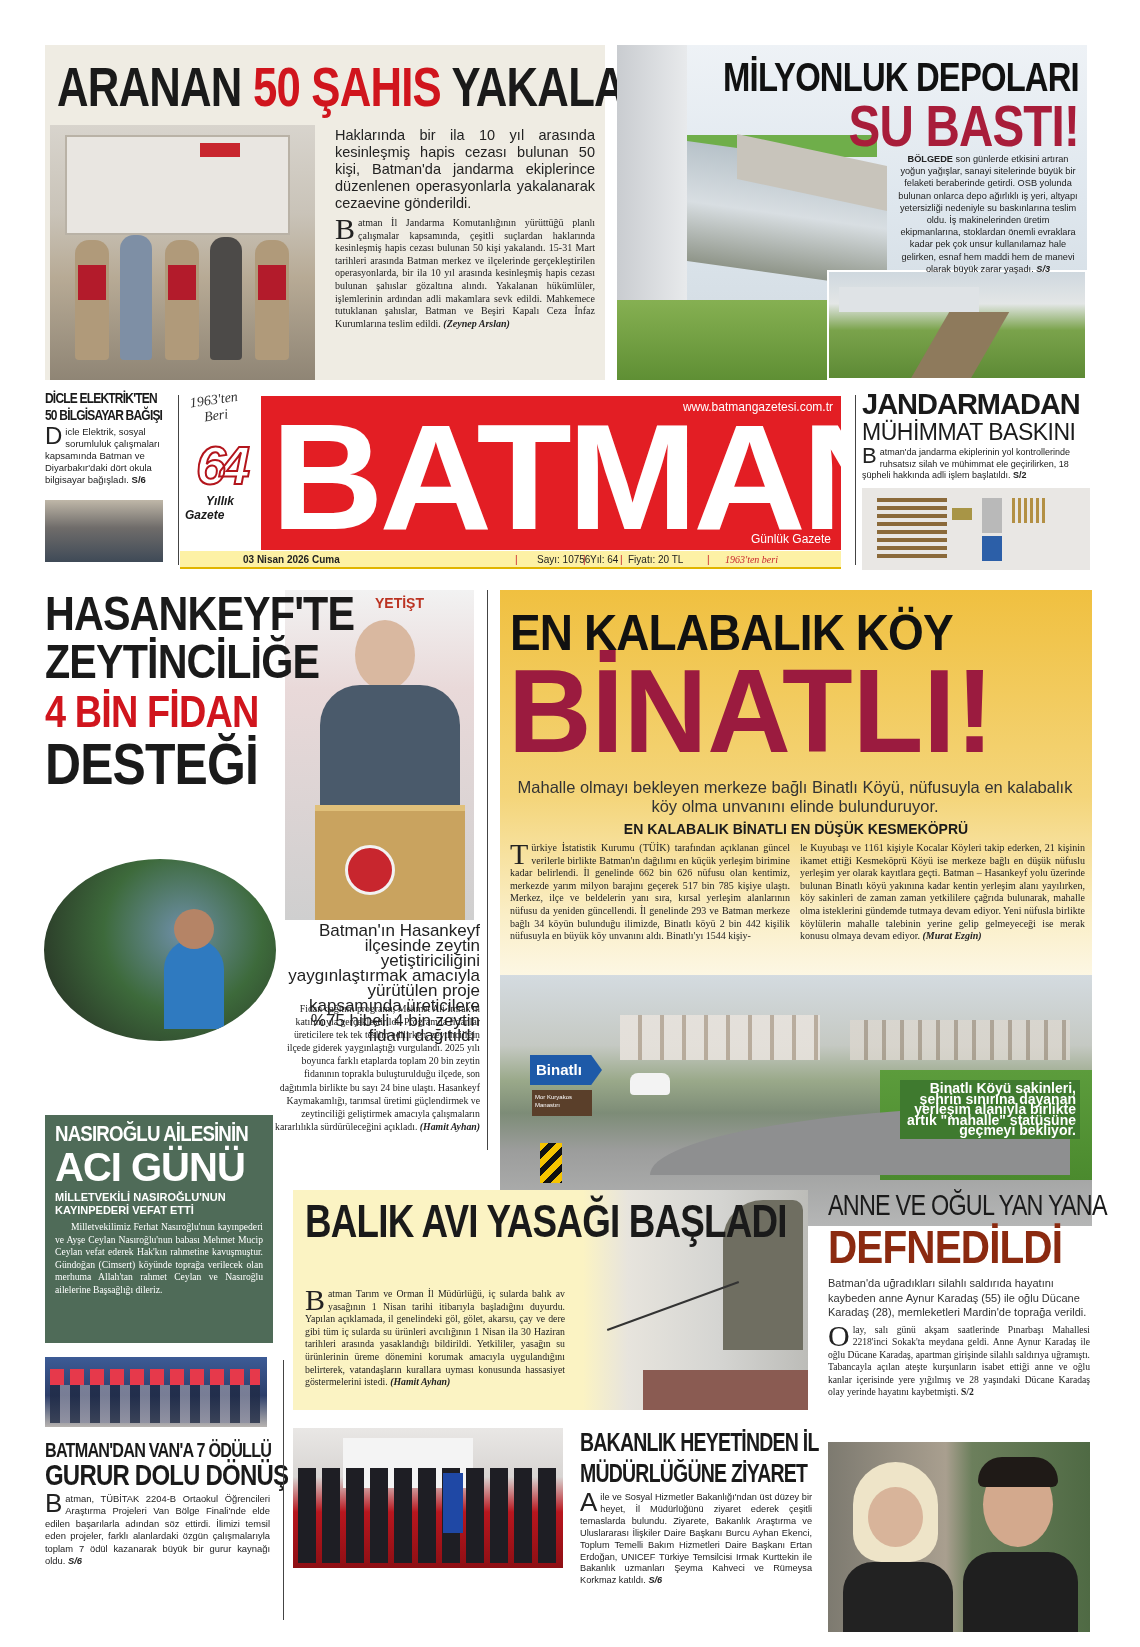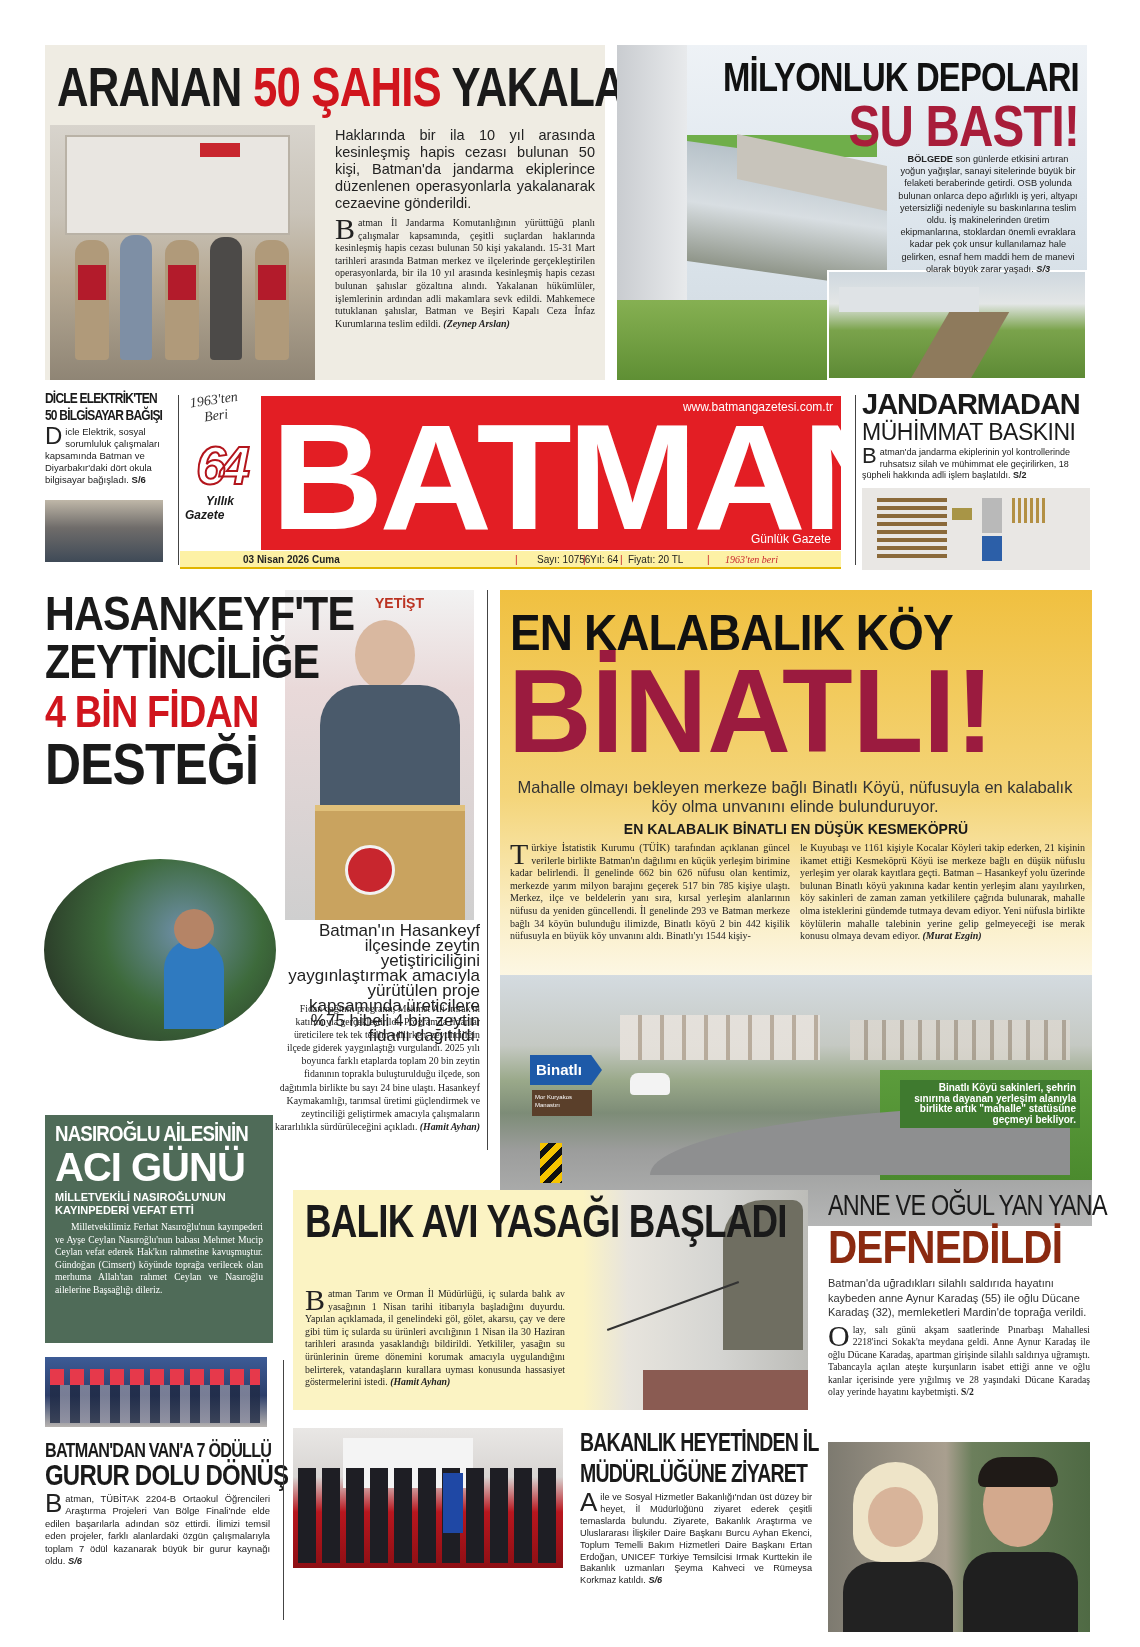--- a/index.html
+++ b/index.html
@@ -152,21 +152,21 @@
     <div class="abs" style="left:380px;top:95px;width:212px;height:110px;background:linear-gradient(180deg,#5c9c3c,#4b8a2e);"></div>
     <div class="abs" style="left:150px;top:130px;width:420px;height:70px;background:#8e8f90;border-radius:100% 0 0 0;"></div>
     <div class="abs" style="left:40px;top:168px;width:22px;height:40px;background:repeating-linear-gradient(135deg,#f6c400 0 6px,#111 6px 12px);"></div>
     <div class="abs sans" style="left:30px;top:80px;width:72px;height:30px;background:#1e5aa8;color:#fff;font-weight:700;font-size:15px;line-height:30px;padding-left:6px;clip-path:polygon(0 0,85% 0,100% 50%,85% 100%,0 100%);">
       <span>Binatlı</span>
     </div>
     <div class="abs sans" style="left:32px;top:115px;width:60px;height:26px;background:#5a3f2a;color:#fff;font-size:6px;line-height:8px;padding:3px;">
       <span>Mor Kuryakos Manastırı</span>
     </div>
     <div class="abs" style="left:130px;top:98px;width:40px;height:22px;background:#f3f3f3;border-radius:8px 8px 4px 4px;"></div>
-    <div class="abs sans" style="left:400px;top:105px;width:180px;background:#3f7a2f;color:#fff;font-size:10px;line-height:10.5px;font-weight:700;text-align:right;padding:3px 4px;">
+    <div class="abs sans" style="left:400px;top:105px;width:180px;background:#3f7a2f;color:#fff;font-size:14px;line-height:10.5px;font-weight:700;text-align:right;padding:3px 4px;">
       <span>Binatlı Köyü sakinleri, şehrin sınırına dayanan yerleşim alanıyla birlikte artık "mahalle" statüsüne geçmeyi bekliyor.</span>
     </div>
   </div>
 </div>
 
 <div class="abs" style="left:45px;top:1115px;width:228px;height:228px;background:#4f6b58;color:#fff;padding:8px 10px;">
   <div class="head cond" style="font-size:22px;white-space:nowrap;transform:scaleX(0.85);transform-origin:left top;">NASIROĞLU AİLESİNİN</div>
   <div class="head" style="font-size:40px;white-space:nowrap;margin-top:2px;">ACI GÜNÜ</div>
   <div class="sans" style="font-weight:700;font-size:11px;line-height:13px;margin-top:4px;">MİLLETVEKİLİ NASIROĞLU'NUN KAYINPEDERİ VEFAT ETTİ</div>
   <div class="serif" style="font-size:9.6px;line-height:12.6px;text-align:justify;margin-top:4px;text-indent:16px;">Milletvekilimiz Ferhat Nasıroğlu'nun kayınpederi ve Ayşe Ceylan Nasıroğlu'nun babası Mehmet Mucip Ceylan vefat ederek Hak'kın rahmetine kavuşmuştur. Gündoğan (Cimsert) köyünde toprağa verilecek olan merhuma Allah'tan rahmet Ceylan ve Nasıroğlu ailelerine Başsağlığı dileriz.</div>
@@ -180,21 +180,21 @@
   </div>
   <div class="abs head cond" style="left:12px;top:8px;font-size:46px;white-space:nowrap;transform:scaleX(0.8);transform-origin:left top;">BALIK AVI YASAĞI BAŞLADI</div>
   <div class="abs body-serif" style="left:12px;top:98px;width:260px;font-size:9.8px;line-height:12.6px;">
     <span class="dropcap">B</span><span>atman Tarım ve Orman İl Müdürlüğü, iç sularda balık av yasağının 1 Nisan tarihi itibarıyla başladığını duyurdu. Yapılan açıklamada, il genelindeki göl, gölet, akarsu, çay ve dere gibi tüm iç sularda su ürünleri avcılığının 1 Nisan ila 30 Haziran tarihleri arasında yasaklandığı bildirildi. Yetkililer, yasağın su ürünlerinin üreme dönemini korumak amacıyla uygulandığını belirterek, vatandaşların kurallara uyması konusunda hassasiyet göstermelerini istedi.</span> <span class="byline">(Hamit Ayhan)</span>
   </div>
 </div>
 
 <div class="abs" style="left:828px;top:1190px;width:262px;height:445px;">
   <div class="head cond" style="font-size:30px;white-space:nowrap;font-weight:400;transform:scaleX(0.78);transform-origin:left top;">ANNE VE OĞUL YAN YANA</div>
   <div class="head" style="font-size:46px;color:#8b2a10;white-space:nowrap;margin-top:4px;transform:scaleX(0.88);transform-origin:left top;">DEFNEDİLDİ</div>
-  <div class="sans" style="font-size:11px;line-height:14.5px;margin-top:6px;color:#333;">Batman'da uğradıkları silahlı saldırıda hayatını kaybeden anne Aynur Karadaş (55) ile oğlu Dücane Karadaş (32), memleketleri Mardin'de toprağa verildi.</div>
+  <div class="sans" style="font-size:11px;line-height:14.5px;margin-top:6px;color:#333;">Batman'da uğradıkları silahlı saldırıda hayatını kaybeden anne Aynur Karadaş (55) ile oğlu Dücane Karadaş (28), memleketleri Mardin'de toprağa verildi.</div>
   <div class="body-serif" style="font-size:9.6px;line-height:12.5px;margin-top:4px;">
     <span class="dropcap">O</span><span>lay, salı günü akşam saatlerinde Pınarbaşı Mahallesi 2218'inci Sokak'ta meydana geldi. Anne Aynur Karadaş ile oğlu Dücane Karadaş, apartman girişinde silahlı saldırıya uğramıştı. Tabancayla açılan ateşte kurşunların isabet ettiği anne ve oğlu kanlar içerisinde yere yığılmış ve 28 yaşındaki Dücane Karadaş olay yerinde hayatını kaybetmişti.</span> <b>S/2</b>
   </div>
   <div class="abs photo" style="left:0;top:252px;width:262px;height:190px;background:linear-gradient(90deg,#7d7a70 0%,#a99f8f 45%,#6c7f5c 55%,#4f6a44 100%);">
     <div class="abs" style="left:25px;top:20px;width:85px;height:100px;background:#eee4c8;border-radius:45px 45px 30px 30px;"></div>
     <div class="abs" style="left:40px;top:45px;width:55px;height:60px;background:#d8b49a;border-radius:50%;"></div>
     <div class="abs" style="left:15px;top:120px;width:110px;height:70px;background:#222;border-radius:30px 30px 0 0;"></div>
     <div class="abs" style="left:155px;top:20px;width:70px;height:85px;background:#d3a98d;border-radius:50%;"></div>
     <div class="abs" style="left:150px;top:15px;width:80px;height:30px;background:#1f1a17;border-radius:40px 40px 10px 10px;"></div>
     <div class="abs" style="left:135px;top:110px;width:115px;height:80px;background:#1f1f1f;border-radius:30px 30px 0 0;"></div>

